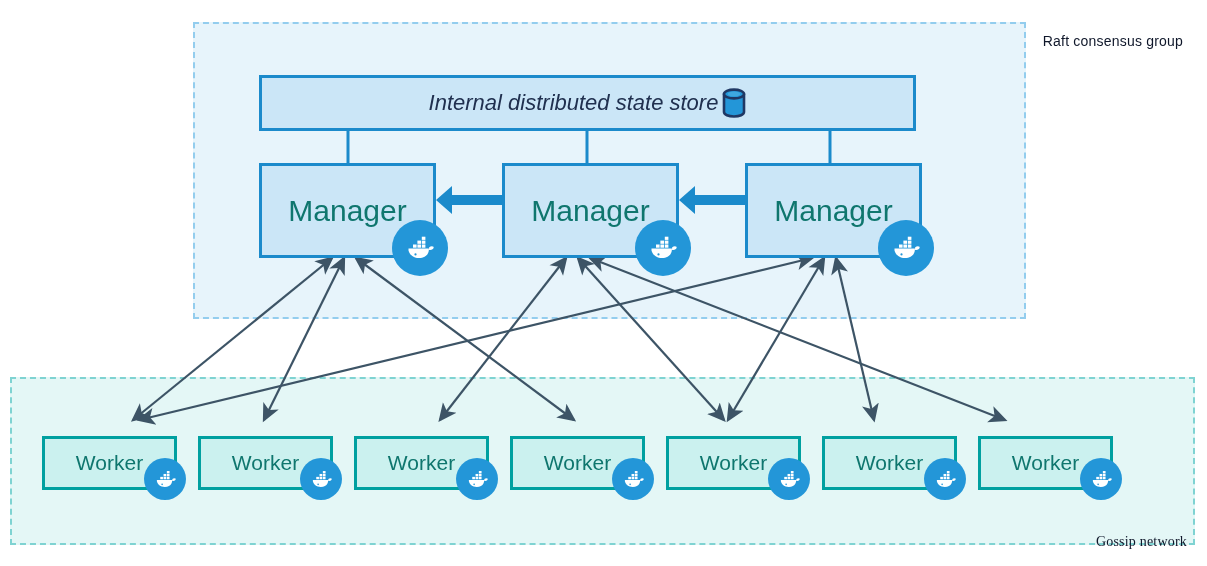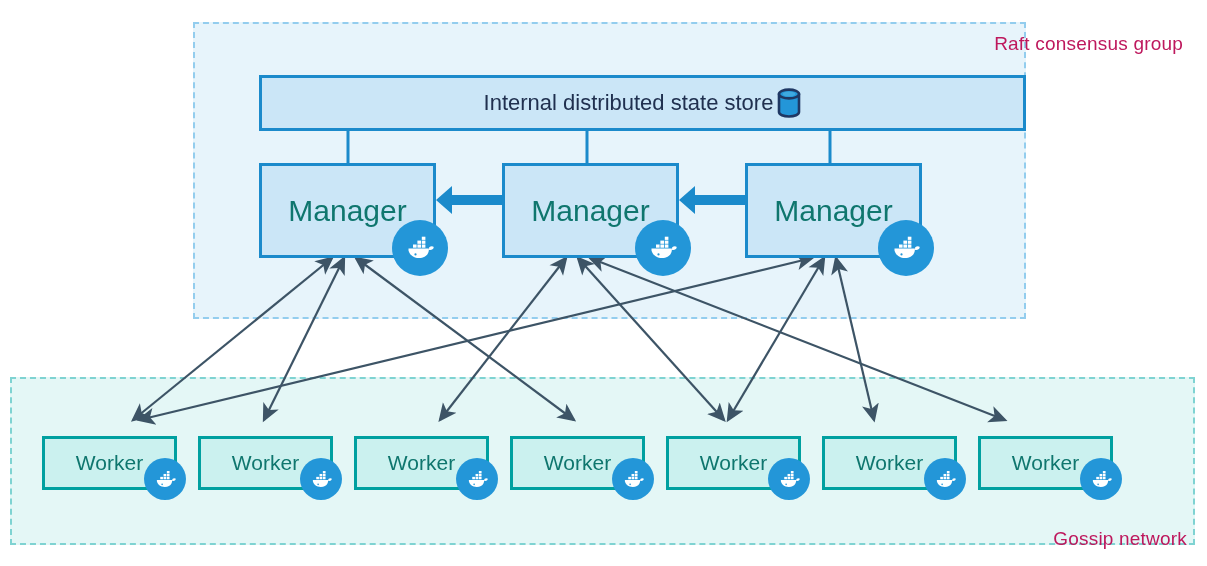--- a/index.html
+++ b/index.html
@@ -32,32 +32,33 @@
   #gossip-group {
     left: 10px;
     top: 377px;
     width: 1185px;
     height: 168px;
     background: #e4f7f6;
     border: 2px dashed #7fd3d2;
   }
   .group-label {
     position: absolute;
-    color: #be185d;
-    font-size: 19px;
+    color: #0f172a;
+    font-size: 14px;
     white-space: nowrap;
     letter-spacing: 0.2px;
   }
   #raft-label {
     right: 24px;
     top: 33px;
   }
   #gossip-label {
     right: 20px;
     bottom: 16px;
+    font-family: Liberation Serif, serif;
   }
   .node {
     position: absolute;
     box-sizing: border-box;
     display: flex;
     align-items: center;
     justify-content: center;
     color: #0f766e;
   }
   .manager-node {
@@ -68,31 +69,32 @@
   .worker-node {
     background: #cbf1ef;
     border: 3px solid #00a0a0;
     font-size: 21px;
     margin-top: 16px;
   }
   #state-store {
     position: absolute;
     left: 259px;
     top: 75px;
-    width: 767px;
+    width: 657px;
     height: 56px;
     box-sizing: border-box;
     background: #cbe6f7;
     border: 3px solid #1b8acb;
     display: flex;
     align-items: center;
     justify-content: center;
     gap: 4px;
     color: #20304f;
     font-size: 22px;
+    font-style: italic;
   }
   .db-icon {
     display: block;
   }
   .docker-badge {
     position: absolute;
     width: 56px;
     height: 56px;
     border-radius: 50%;
     background: #2396d8;

